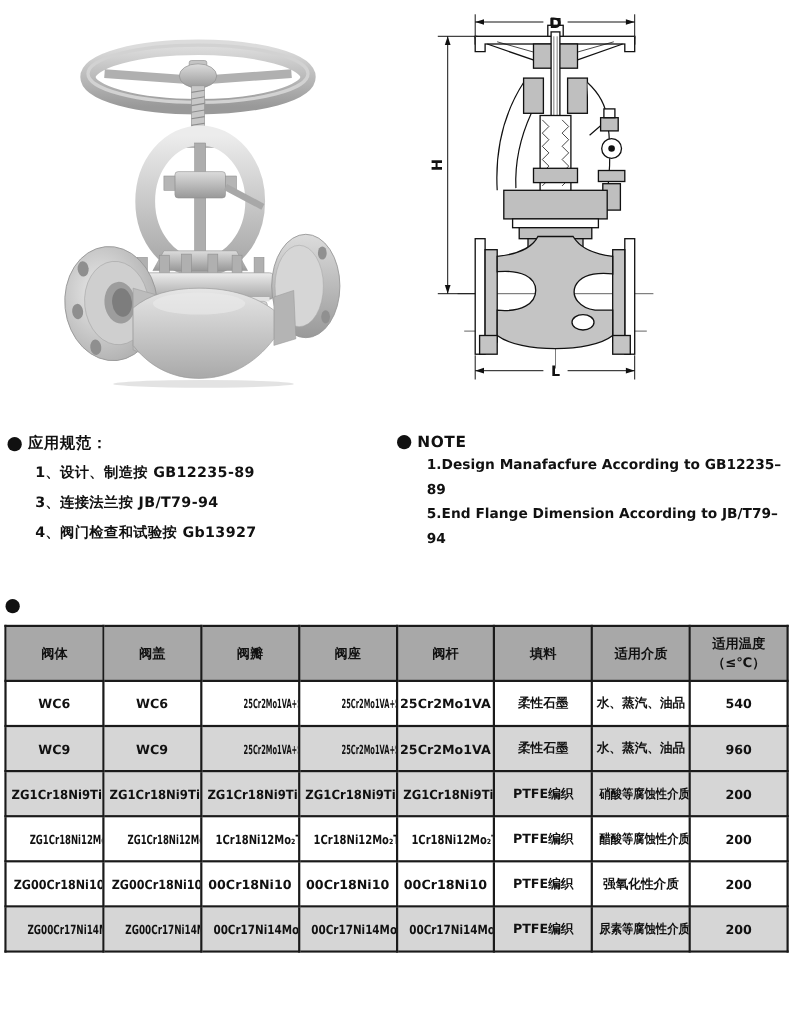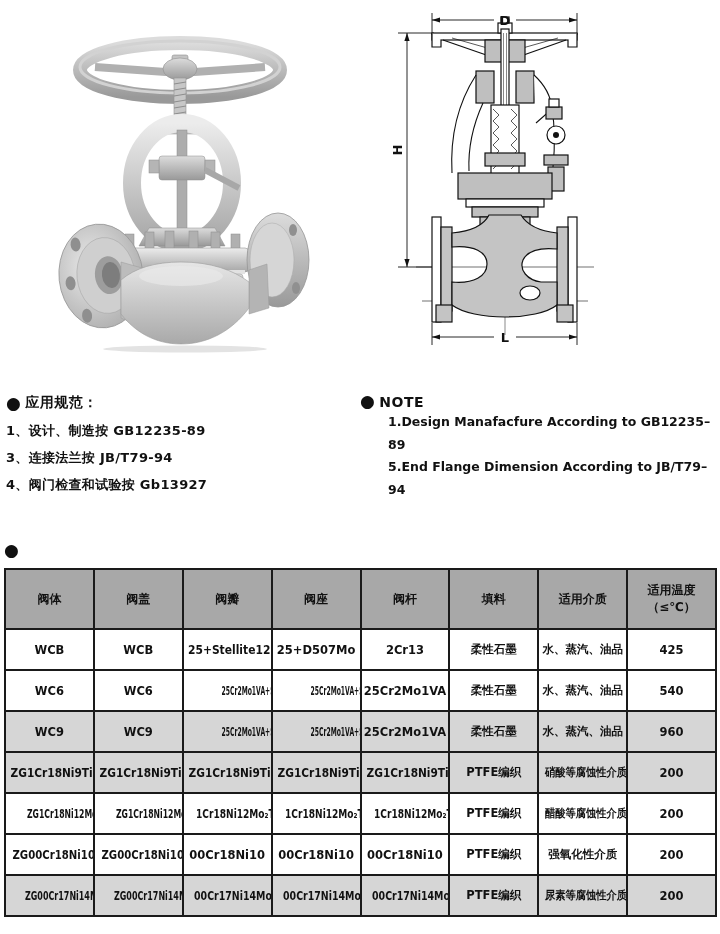--- a/index.html
+++ b/index.html
@@ -10,31 +10,31 @@
   
   .photo-wrap{position:absolute;left:55px;top:18px;width:260px;height:335px;}
   .diagram-wrap{position:absolute;left:388px;top:5px;width:322px;height:345px;}
   .photo-wrap svg,.diagram-wrap svg{display:block;width:100%;height:100%;}
   
   .sec{position:absolute;}
   .spec-sec{left:6px;top:394px;width:345px;}
   .note-sec{left:360px;top:393px;width:356px;}
   .sec-head{display:flex;align-items:center;gap:4px;font-weight:700;font-size:14px;letter-spacing:.5px;}
   .bullet{font-size:17px;line-height:1;}
-  .spec-sec .li{font-size:13px;font-weight:700;line-height:27px;letter-spacing:.3px;}
+  .spec-sec .li{margin-left:26px;font-size:13px;font-weight:700;line-height:27px;letter-spacing:.3px;}
   .spec-sec .list{margin-top:5px;}
   .note-sec .li{margin-left:28px;font-size:12.5px;font-weight:700;line-height:22.5px;letter-spacing:0;}
   .note-sec .list{margin-top:1px;}
   
   :root{--hdr:#a8a8a8;--shade:#d6d6d6;--bd:#1a1a1a;}
   .table-sec{left:4px;top:542px;width:713px;}
   .table-sec .sec-head{font-size:13.5px;gap:7px;}
   table{border-collapse:collapse;table-layout:fixed;width:713px;margin-top:9px;}
   th,td{border:2px solid var(--bd);text-align:center;vertical-align:middle;padding:0 1px;overflow:hidden;}
-  thead tr{height:60px;margin-top:40px;}
+  thead tr{height:50px;margin-top:40px;}
   tbody tr{height:41px;background:#fff;}
   tbody tr.shaded{background:var(--shade);}
   th{background:var(--hdr);font-size:12px;font-weight:700;}
   td{font-size:11.5px;font-weight:700;}
   .fit{display:inline-block;white-space:nowrap;transform-origin:50% 50%;}
   .fit.pre{white-space:pre-line;}
 </style>
 </head>
 <body>
 
@@ -293,30 +293,20 @@
             <th><span class="fit pre">阀座</span></th>
             <th><span class="fit pre">阀杆</span></th>
             <th><span class="fit pre">填料</span></th>
             <th><span class="fit pre">适用介质</span></th>
             <th><span class="fit pre">适用温度
 （≤℃）</span></th>
           </tr>
         </thead>
       <tbody>
           <tr>
-            <td><span class="fit">WCB</span></td>
-            <td><span class="fit">WCB</span></td>
-            <td><span class="fit" style="transform: scaleX(0.932);">25+Stellite12</span></td>
-            <td><span class="fit">25+D507Mo</span></td>
-            <td><span class="fit">2Cr13</span></td>
-            <td><span class="fit">柔性石墨</span></td>
-            <td><span class="fit">水、蒸汽、油品</span></td>
-            <td><span class="fit">425</span></td>
-          </tr>
-          <tr>
             <td><span class="fit">WC6</span></td>
             <td><span class="fit">WC6</span></td>
             <td><span class="fit" style="transform: scaleX(0.529);">25Cr2Mo1VA+Stellite12</span></td>
             <td><span class="fit" style="transform: scaleX(0.529);">25Cr2Mo1VA+Stellite12</span></td>
             <td><span class="fit">25Cr2Mo1VA</span></td>
             <td><span class="fit">柔性石墨</span></td>
             <td><span class="fit">水、蒸汽、油品</span></td>
             <td><span class="fit">540</span></td>
           </tr>
           <tr class="shaded">

